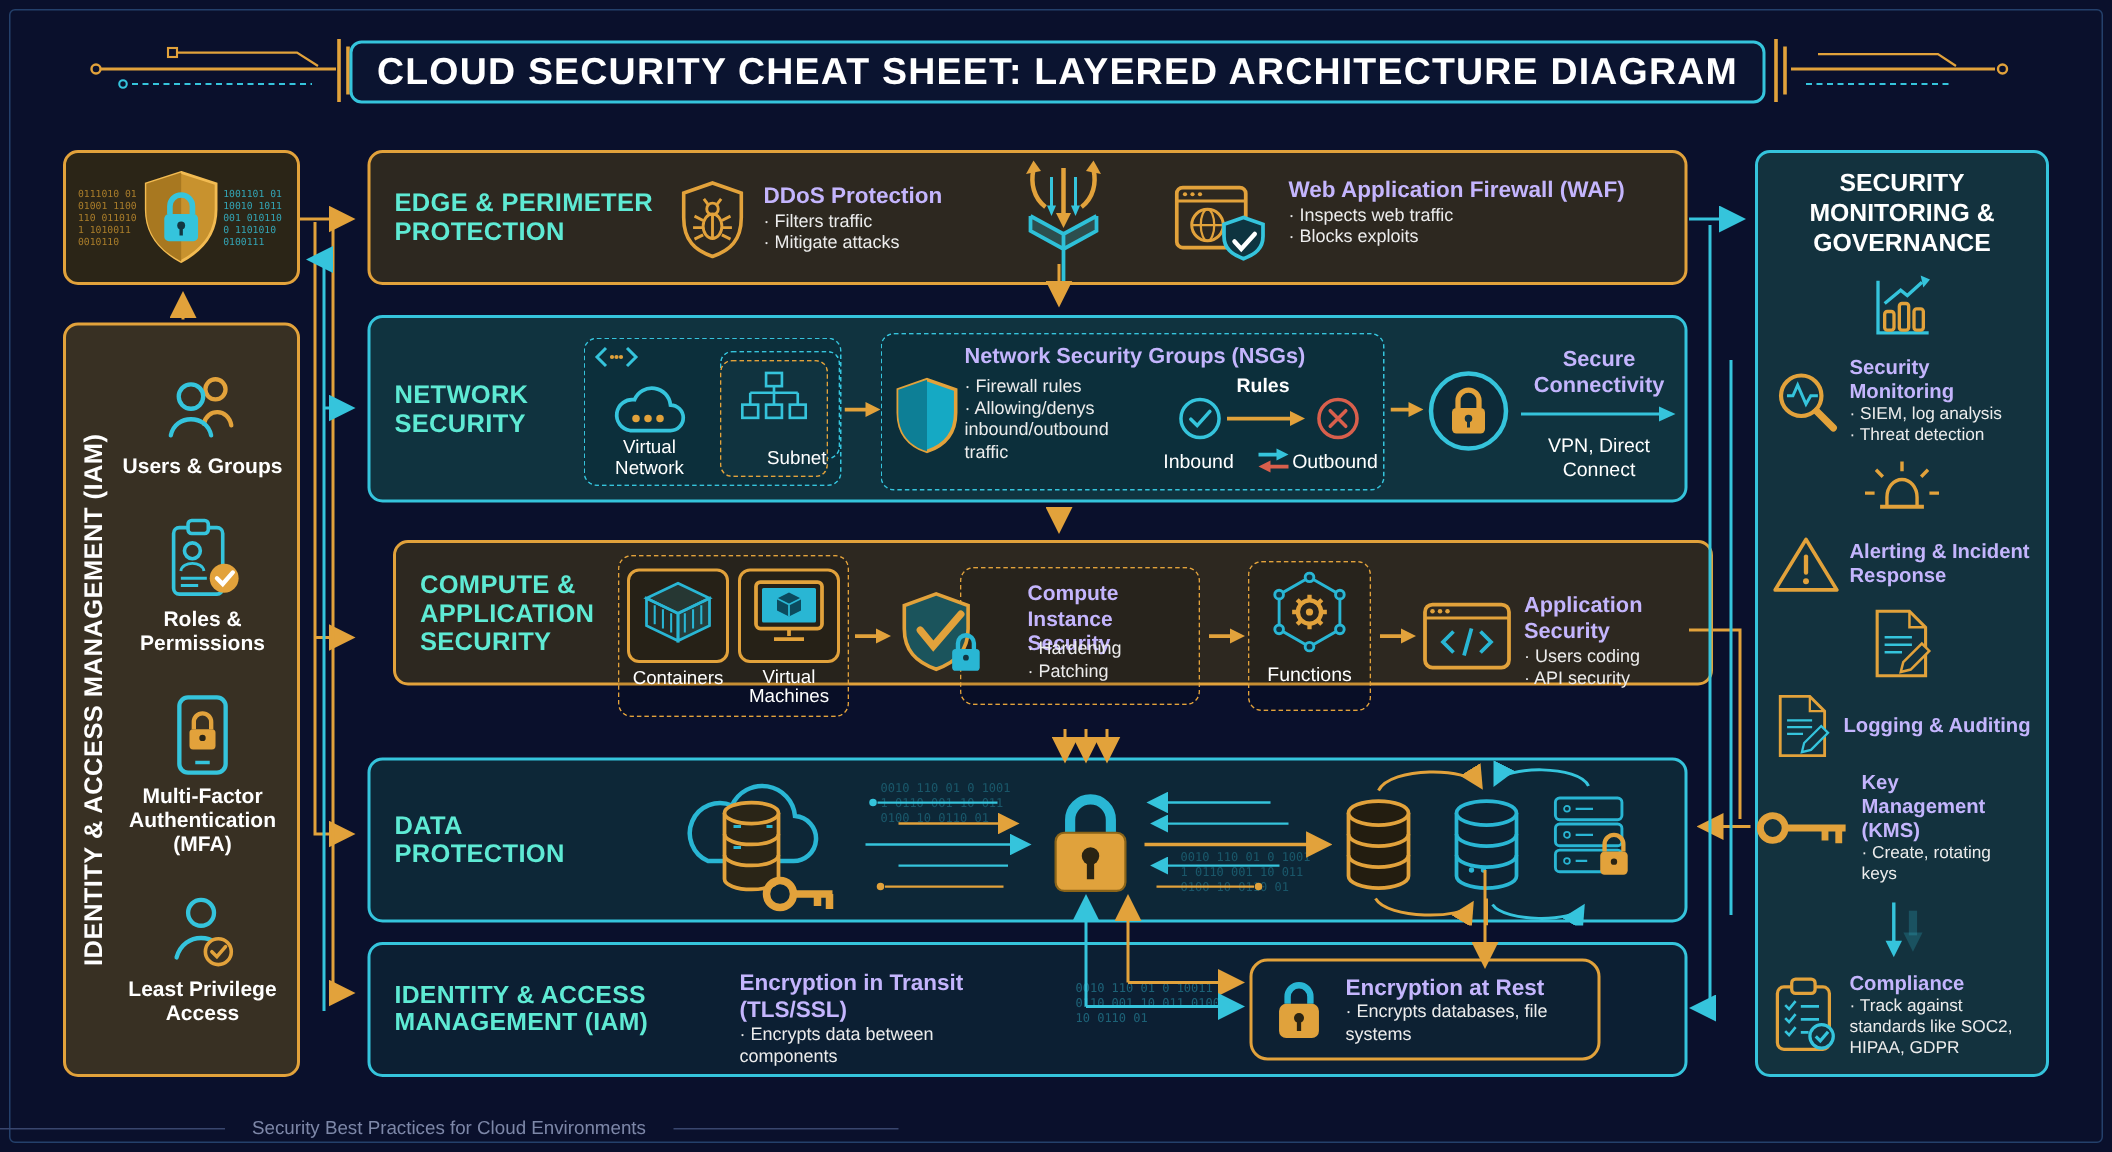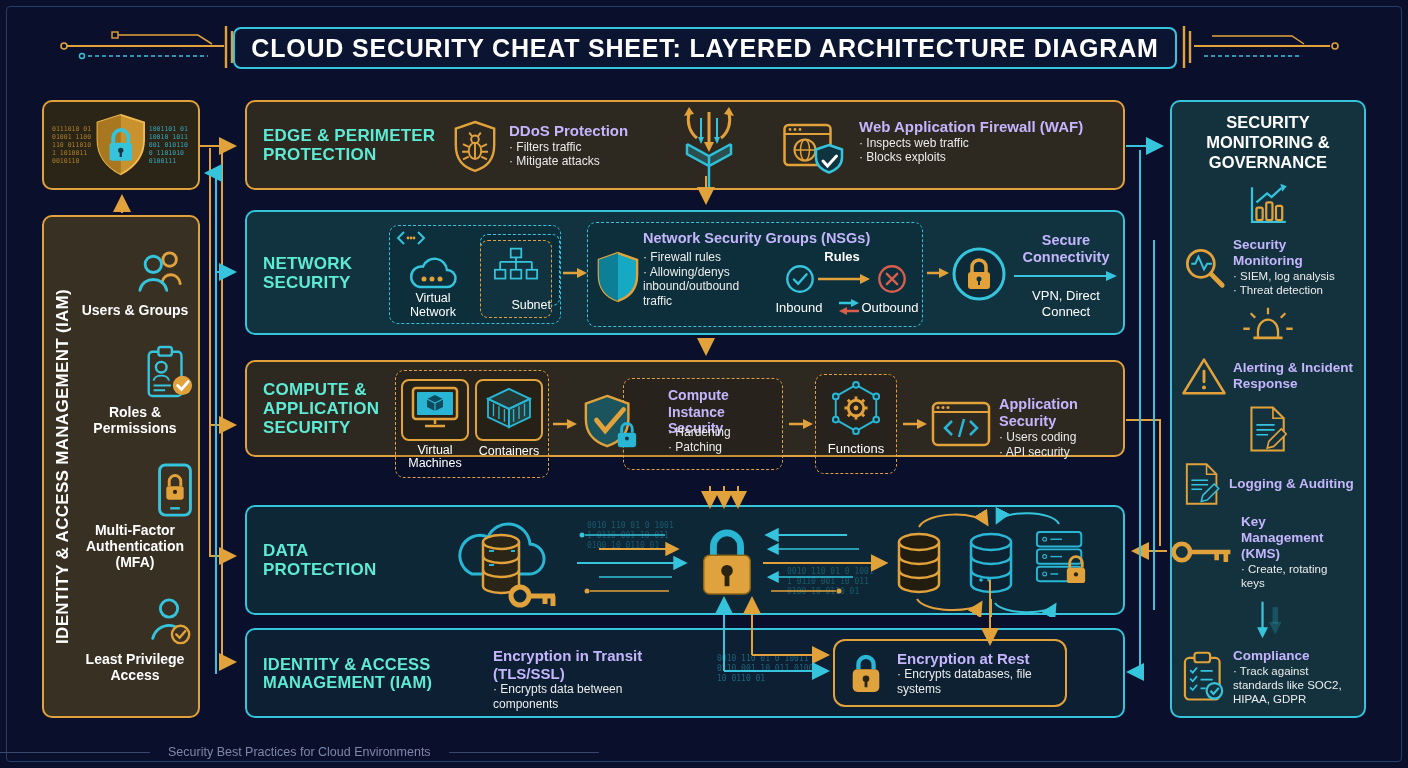--- a/index.html
+++ b/index.html
@@ -21,21 +21,21 @@
   .dash-o{border:1.6px dashed #E2A23B;border-radius:9px;background:rgba(0,0,0,.12);box-sizing:border-box;}
   .vcenter{top:50%;transform:translateY(-50%);}
   .overlay{position:absolute;left:0;top:0;z-index:4;pointer-events:none;}
   .z3{z-index:3;}
   .code-col{font-family:"DejaVu Sans Mono",monospace;font-size:6.5px;line-height:8px;color:#c9932f;
             opacity:.8;width:46px;word-break:break-all;}
   .code-cyan{color:#35C4DC;}
   .sb-left{left:42px;top:215px;width:158px;height:503px;z-index:2;background:#383023;}
   .sb-left .items{position:absolute;left:32px;top:6px;right:4px;bottom:6px;display:flex;flex-direction:column;
             justify-content:space-evenly;align-items:center;text-align:center;}
-  .sb-item{display:flex;flex-direction:column;align-items:flex-end;gap:5px;}
+  .sb-item{display:flex;flex-direction:column;align-items:center;gap:5px;}
   .sb-item .lbl{font-weight:bold;font-size:14px;line-height:1.15;}
   .vtitle{position:absolute;left:6px;top:0;width:499px;height:26px;line-height:26px;text-align:center;
           font-weight:bold;font-size:17px;transform-origin:0 0;transform:rotate(-90deg) translateX(-499px);
           white-space:nowrap;letter-spacing:.3px;}
   .sb-right{left:1170px;top:100px;width:196px;height:618px;z-index:2;padding:10px 9px;display:flex;
             flex-direction:column;justify-content:space-between;align-items:center;}
   .sb-right .rtitle{font-weight:bold;font-size:16.5px;text-align:center;line-height:1.22;}
   .ritem{width:100%;display:flex;align-items:center;gap:6px;}
   .ritem .tcol{flex:1;}
   .ritem .it{font-size:13.5px;}
@@ -340,45 +340,45 @@
     <div class="abs" style="left:764px;top:20px;width:110px;text-align:center;">
       <div class="it" style="font-size:14.5px;">Secure Connectivity</div>
       <svg width="104" height="12" style="margin:4px 0 2px;">
         <path d="M0 6 H94" stroke="#35C4DC" stroke-width="2"></path>
           <polygon points="92,1 103,6 92,11" fill="#35C4DC"></polygon>
       </svg>
       <div style="font-size:13px;line-height:1.2;">VPN, Direct Connect</div>
     </div>
   </div>
 
-  <div class="box orange-b layer" style="left:245px;top:360px;width:880px;height:97px;">
+  <div class="box orange-b layer" style="left:262px;top:360px;width:880px;height:97px;">
     <div class="abs row-label vcenter" style="left:16px;width:160px;">COMPUTE &amp; APPLICATION SECURITY</div>
     <div class="abs dash-o" style="left:148px;top:8px;width:154px;height:108px;display:flex;gap:6px;justify-content:center;padding-top:8px;">
+      <div style="display:flex;flex-direction:column;align-items:center;gap:3px;">
+        <div style="border:2px solid #E2A23B;border-radius:8px;padding:6px 5px;background:#262117;">
+          <svg width="54" height="42" viewBox="0 0 54 46">
+            <polygon points="27,2 50,13 27,24 4,13" stroke="#29b6d4" stroke-width="2" fill="rgba(41,182,212,.15)"></polygon>
+            <polygon points="4,13 27,24 27,44 4,33" stroke="#29b6d4" stroke-width="2" fill="rgba(41,182,212,.08)"></polygon>
+            <polygon points="50,13 27,24 27,44 50,33" stroke="#29b6d4" stroke-width="2" fill="rgba(41,182,212,.2)"></polygon>
+            <path d="M10 18 v14 M16 21 v14 M22 24 v14 M32 24 v14 M38 21 v14 M44 18 v14" stroke="#29b6d4" stroke-width="1.5"></path>
+          </svg>
+        </div>
+        <div style="font-size:12.5px;text-align:center;">Containers</div>
+      </div>
       <div style="display:flex;flex-direction:column;align-items:center;gap:3px;">
         <div style="border:2px solid #E2A23B;border-radius:8px;padding:3px 5px;background:#262117;">
           <svg width="54" height="48" viewBox="0 0 54 48">
             <rect x="5" y="4" width="44" height="31" rx="3" stroke="#E2A23B" stroke-width="2.5" fill="none"></rect>
             <rect x="9" y="8" width="36" height="23" rx="1" fill="#29b6d4"></rect>
             <polygon points="27,11 35,15 35,23 27,27 19,23 19,15" fill="#0c4a5e"></polygon>
             <path d="M19 15 l8 4 l8 -4 M27 19 v8" stroke="#29b6d4" stroke-width="1.2" fill="none"></path>
             <path d="M27 35 v5 M17 42 h20" stroke="#E2A23B" stroke-width="2.5"></path>
           </svg>
         </div>
         <div style="font-size:12.5px;text-align:center;line-height:1.05;width:68px;">Virtual Machines</div>
-      </div>
-      <div style="display:flex;flex-direction:column;align-items:center;gap:3px;">
-        <div style="border:2px solid #E2A23B;border-radius:8px;padding:6px 5px;background:#262117;">
-          <svg width="54" height="42" viewBox="0 0 54 46">
-            <polygon points="27,2 50,13 27,24 4,13" stroke="#29b6d4" stroke-width="2" fill="rgba(41,182,212,.15)"></polygon>
-            <polygon points="4,13 27,24 27,44 4,33" stroke="#29b6d4" stroke-width="2" fill="rgba(41,182,212,.08)"></polygon>
-            <polygon points="50,13 27,24 27,44 50,33" stroke="#29b6d4" stroke-width="2" fill="rgba(41,182,212,.2)"></polygon>
-            <path d="M10 18 v14 M16 21 v14 M22 24 v14 M32 24 v14 M38 21 v14 M44 18 v14" stroke="#29b6d4" stroke-width="1.5"></path>
-          </svg>
-        </div>
-        <div style="font-size:12.5px;text-align:center;">Containers</div>
       </div>
     </div>
     <svg class="abs" style="left:306px;top:55px;" width="24" height="14">
       <path d="M0 7 H16" stroke="#E2A23B" stroke-width="2.5"></path>
         <polygon points="14,2 24,7 14,12" fill="#E2A23B"></polygon>
     </svg>
     <div class="abs dash-o" style="left:376px;top:16px;width:160px;height:92px;">
       <div class="abs it" style="left:44px;top:8px;font-size:14px;">Compute Instance Security</div>
       <div class="abs" style="left:44px;top:46px;">
         <div class="bullet">Hardening</div>

